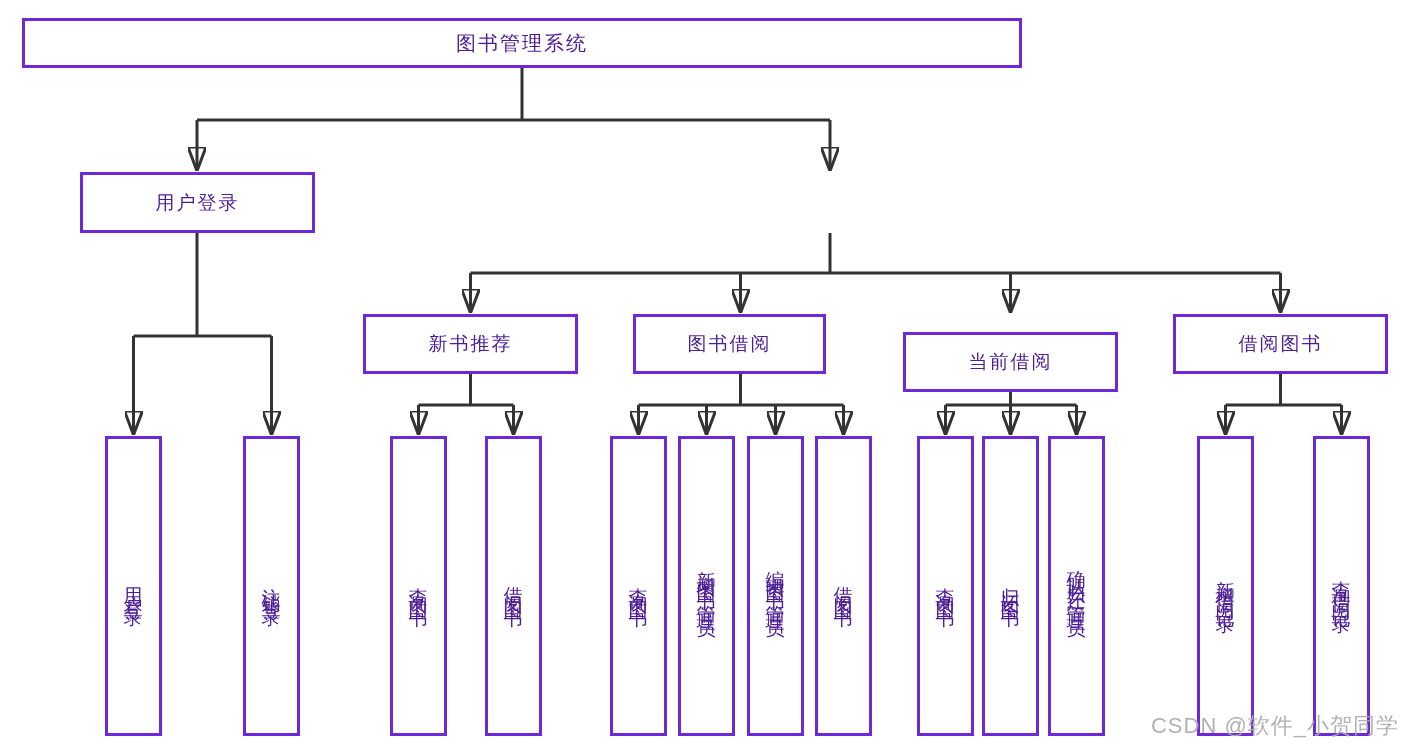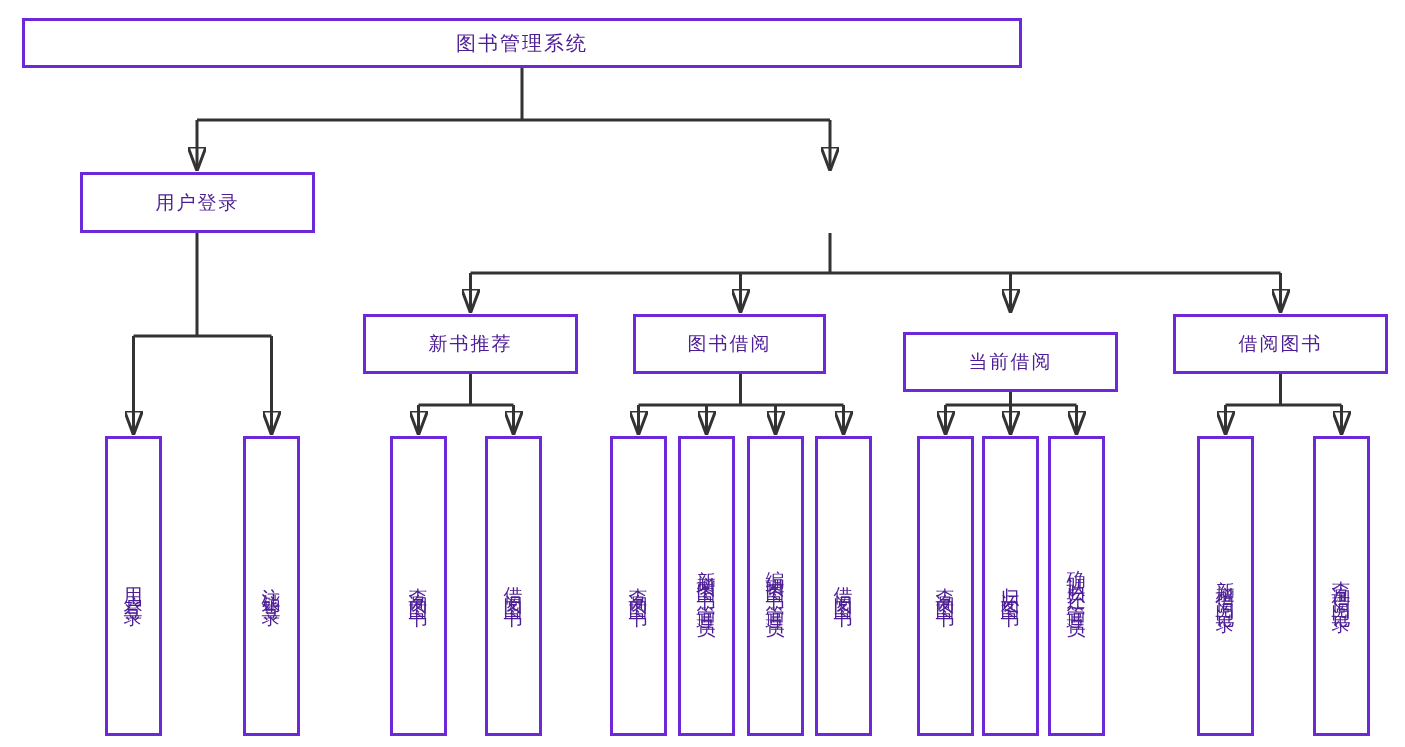--- a/index.html
+++ b/index.html
@@ -120,14 +120,15 @@
   <div class="node vnode" style="left:747px; top:436px; width:57px; height:300px;">编辑图书（管理员）</div>
   <div class="node vnode" style="left:815px; top:436px; width:57px; height:300px;">借阅图书</div>
 
   <div class="node vnode" style="left:917px; top:436px; width:57px; height:300px;">查询图书</div>
   <div class="node vnode" style="left:982px; top:436px; width:57px; height:300px;">归还图书</div>
   <div class="node vnode" style="left:1048px; top:436px; width:57px; height:300px;">确认归还（管理员）</div>
 
   <div class="node vnode" style="left:1197px; top:436px; width:57px; height:300px;">新增借阅记录</div>
   <div class="node vnode" style="left:1313px; top:436px; width:57px; height:300px;">查询借阅记录</div>
 
+  <div class="watermark">CSDN @软件_小贺同学</div>
 
 </div>
 
 </body></html>

